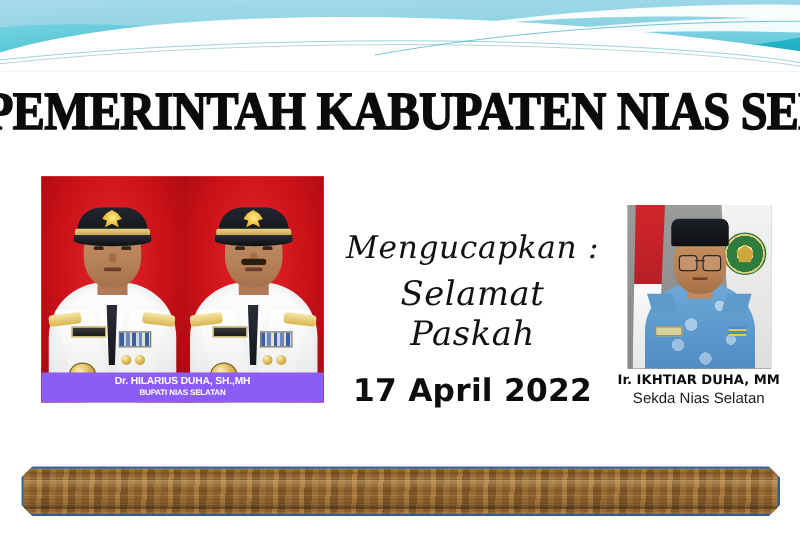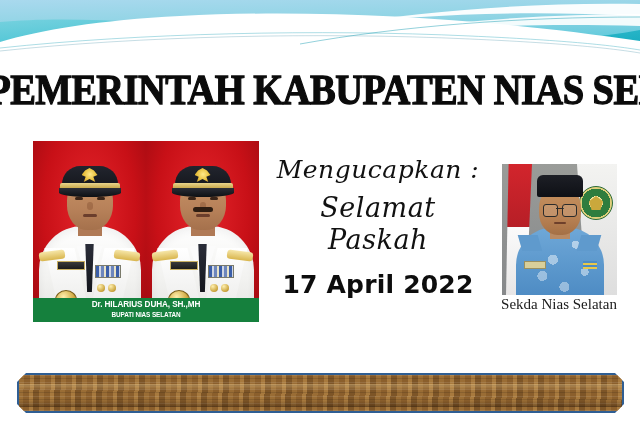--- a/index.html
+++ b/index.html
@@ -192,21 +192,21 @@
     border-radius: 50%;
     background: radial-gradient(circle at 38% 32%, #ffeead, #cfa83f 60%, #8d6c22);
     border: 1px solid #7a5f1c;
   }
 
   
   .duo-caption {
     position: absolute;
     left: 0; bottom: 0;
     width: 226px;
-    background: #15803d;
+    background: #8b5cf6;
     padding: 2px 0 3px 0;
     display: flex;
   }
   .duo-cap-col {
     flex: 1 1 50%;
     text-align: center;
     color: #ffffff;
   }
   .duo-cap-name {
     display: block;
@@ -233,20 +233,21 @@
     text-align: center;
   }
   .greet-line1 {
     display: block;
     font-family: "DejaVu Serif", serif;
     font-style: italic;
     font-size: 25px;
     line-height: 44px;
     color: #111111;
     letter-spacing: 0.5px;
+    margin-top: 28px;
   }
   .greet-line2 {
     display: block;
     font-family: "DejaVu Serif", serif;
     font-style: italic;
     font-size: 27px;
     line-height: 32px;
     color: #111111;
     letter-spacing: 0.5px;
   }
@@ -369,22 +370,22 @@
   .pc-name {
     display: block;
     font-family: "DejaVu Sans", sans-serif;
     font-weight: bold;
     font-size: 10.5px;
     line-height: 14px;
     color: #0d0d0d;
   }
   .pc-role {
     display: block;
-    font-family: Liberation Serif, serif;
-    font-size: 15px;
+    font-family: Liberation Sans, sans-serif;
+    font-size: 12px;
     line-height: 14px;
     color: #1a1a1a;
   }
 
   
   .wood-bar {
     position: absolute;
     left: 17px; top: 373px;
     width: 607px; height: 40px;
     background:
@@ -548,20 +549,21 @@
         <div class="gl-lens l"></div>
         <div class="gl-bridge"></div>
         <div class="gl-lens r"></div>
       </div>
       <div class="sekda-mouth"></div>
     </div>
     <div class="sekda-peci"></div>
   </div>
 
   <div class="portrait-caption">
+    <span class="pc-name">Ir. IKHTIAR DUHA, MM</span>
     <span class="pc-role">Sekda Nias Selatan</span>
   </div>
 
   <div class="wood-bar">
     <div class="wood-highlight"></div>
     <div class="wood-shadow"></div>
   </div>
 
 </div>
 

